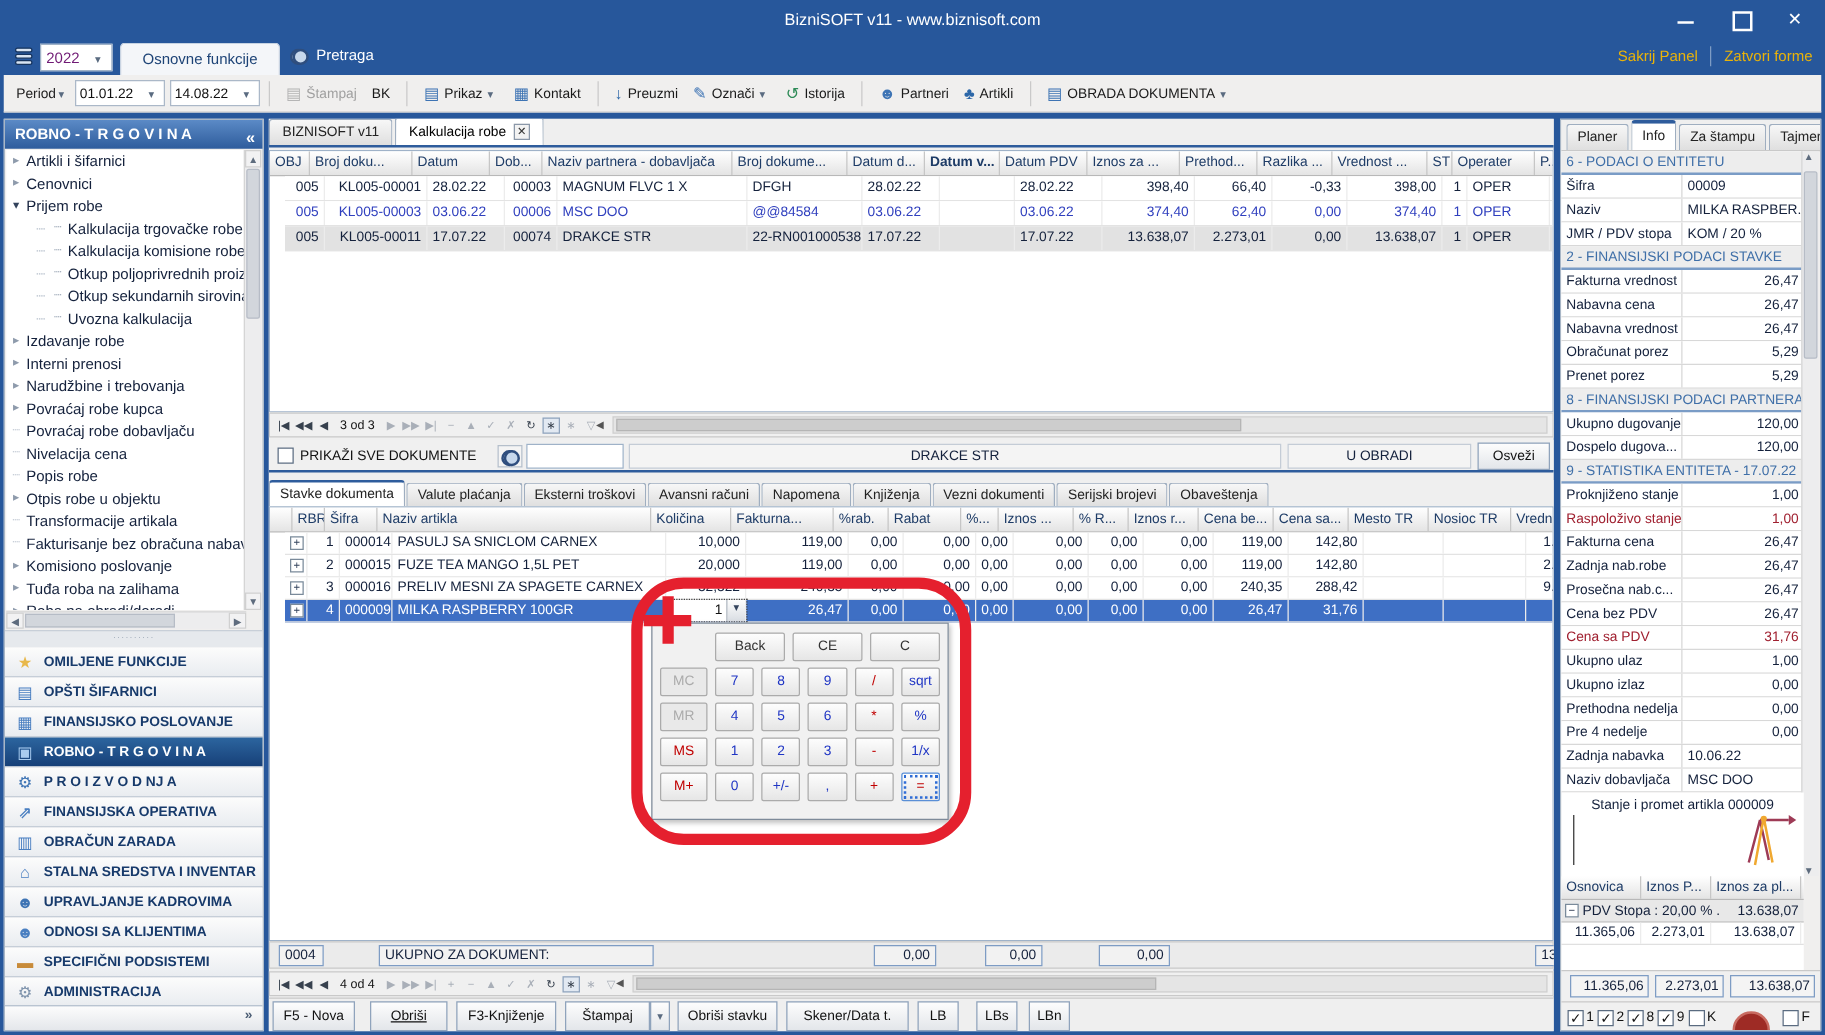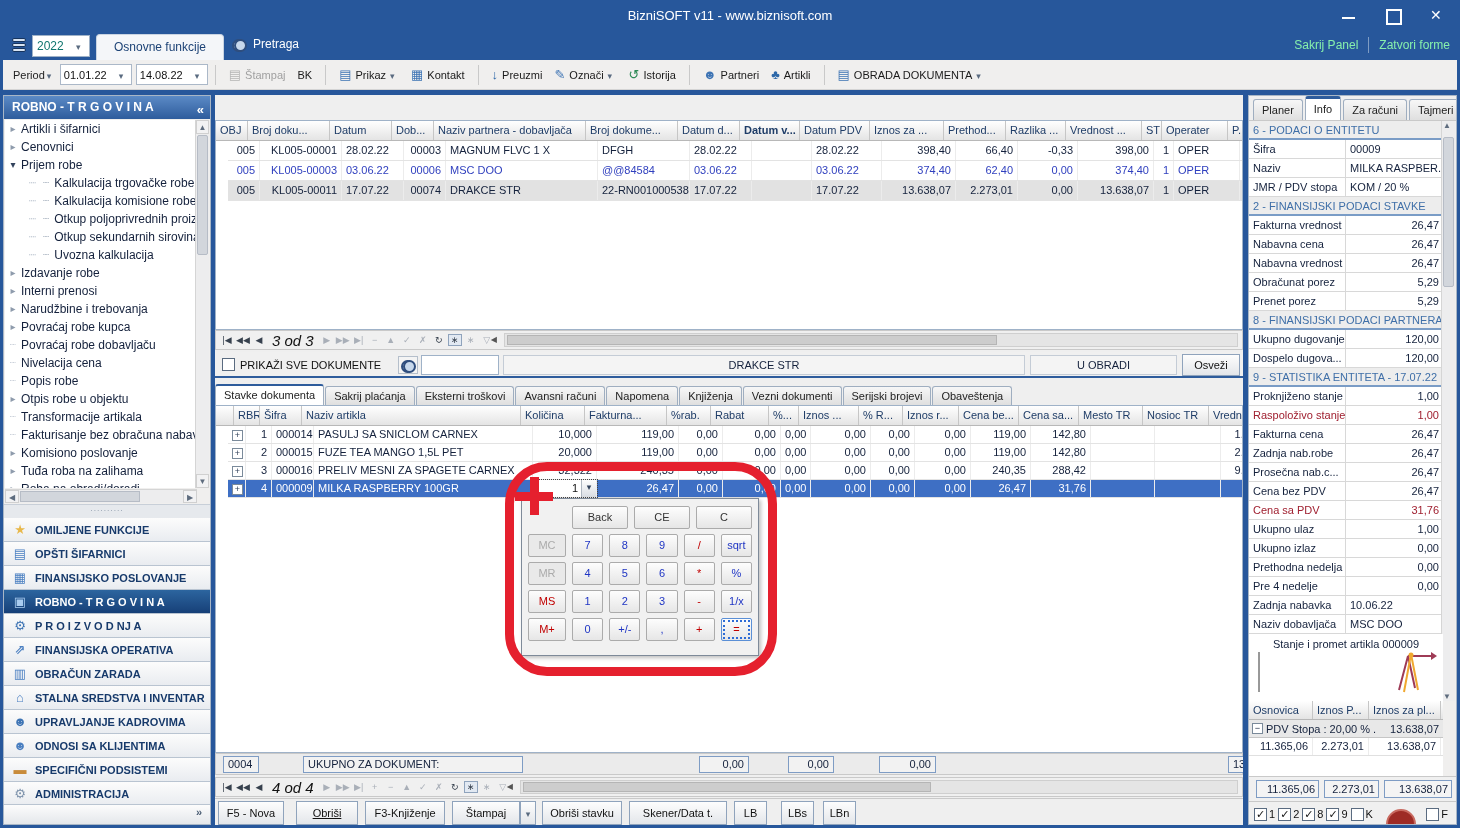--- a/index.html
+++ b/index.html
@@ -13,25 +13,25 @@
   .win-controls { position:absolute; right:14px; top:6px; display:flex; gap:26px; }
   .wc { width:18px; height:18px; position:relative; cursor:default; }
   .wc-min::after { content:""; position:absolute; left:2px; top:11px; width:13px; height:2px; background:#fff; }
   .wc-max::after { content:""; position:absolute; left:2px; top:3px; width:12px; height:12px; border:2px solid #fff; }
   .wc-close::after { content:"✕"; position:absolute; left:2px; top:1px; color:#fff; font-size:14px; font-weight:bold; }
 
   
   .appbar { position:absolute; left:0; top:32px; width:1460px; height:28px; background:#27579B; }
   .db-ic { position:absolute; left:12px; top:6px; width:14px; height:16px; }
   .db-ic i { display:block; height:4px; background:#D8E4F2; border:1px solid #16345E; border-radius:2px; margin-bottom:1px; }
-  .year-box { position:absolute; left:32px; top:3px; width:58px; height:22px; background:#fff; border:1px solid #9FB2C8; display:flex; align-items:center; padding:0 4px; font-size:12px; color:#0f766e; }
+  .year-box { position:absolute; left:32px; top:3px; width:58px; height:22px; background:#fff; border:1px solid #9FB2C8; display:flex; align-items:center; padding:0 4px; font-size:12px; color:#701a75; }
   .year-box .caret { margin-left:auto; }
   .tab-main { position:absolute; left:96px; top:2px; width:128px; height:26px; background:#F4F6F9; border:1px solid #C9D4E2; border-bottom:none; border-radius:4px 4px 0 0; color:#1D4376; font-size:12px; text-align:center; line-height:25px; }
   .tab-search { position:absolute; left:232px; top:5px; color:#FFFFFF; font-size:12px; display:flex; align-items:center; gap:6px; }
-  .appbar-right { position:absolute; right:10px; top:5px; color:#86efac; font-size:12px; display:flex; gap:10px; align-items:center; }
+  .appbar-right { position:absolute; right:10px; top:5px; color:#eab308; font-size:12px; display:flex; gap:10px; align-items:center; }
   .appbar-right .vsep { width:1px; height:16px; background:#7E9CC4; }
 
   
   .toolbar { position:absolute; left:3px; top:60px; width:1454px; height:30px; background:#F0EFEE; border-bottom:1px solid #D4D4D4; display:flex; align-items:center; padding:0 6px; }
   .tb-lblp { color:#222; margin:0 2px 0 4px; }
   .datebox { width:72px; height:21px; background:#fff; border:1px solid #ABB8C8; display:flex; align-items:center; padding:0 3px; margin-left:4px; color:#111; }
   .datebox .caret { margin-left:auto; }
   .tb-sep { width:1px; height:20px; background:#C9C9C9; margin:0 7px; }
   .tb-btn { display:flex; align-items:center; gap:4px; padding:3px 6px; color:#1A1A1A; white-space:nowrap; border-radius:2px; }
   .tb-btn.disabled { color:#A0A0A0; }
@@ -93,21 +93,21 @@
   .edcell { background:#FFFFFF; color:#111; outline:1px dotted #444; display:flex; padding:0 !important; }
   .edval { flex:1; text-align:right; padding:2px 3px 0 0; }
   .edbtn { width:15px; background:linear-gradient(#FDFDFD,#D9DDE3); border-left:1px solid #AEB6C0; text-align:center; }
   .edbtn::after { content:"▾"; font-size:9px; color:#33435C; }
 
   .navbar { position:absolute; left:0; width:1028px; height:20px; background:#F0F0F0; border:1px solid #C9C9C9; display:flex; align-items:center; padding:0 4px; gap:2px; }
   #nav1 { top:235px; } #nav2 { top:682px; }
   .nv { min-width:14px; text-align:center; color:#37414E; font-size:9px; }
   .nv.dis { color:#A9AFB8; }
   .nv.press { border:1px solid #8FA3BC; background:#E2E9F2; }
-  .nv-pos { font-size:15px; color:#111; margin:0 4px; white-space:nowrap;font-style:italic; }
+  .nv-pos { font-size:10px; color:#111; margin:0 4px; white-space:nowrap; }
   .nav-sb { flex:1; height:14px; background:#E5E5E5; border:1px solid #CFCFCF; position:relative; margin-left:8px; }
   .nav-sb .thumb { position:absolute; top:1px; left:2px; height:10px; background:#CDCDCD; border:1px solid #B5B5B5; }
   #nav1 .thumb { width:67%; } #nav2 .thumb { width:57%; }
   .nav-sb .a { position:absolute; top:0; font-size:8px; color:#555; line-height:12px; }
   .nav-sb .a.l { left:-14px; }
 
   .filterbar { position:absolute; left:0; top:257px; width:1028px; height:26px; background:#F0F0F0; border-bottom:2px solid #2E5C9C; }
   .cb { display:inline-block; width:13px; height:13px; border:1px solid #5A6B80; background:#fff; position:relative; vertical-align:middle; }
   .cb.on::after { content:"✓"; position:absolute; left:1px; top:-1px; font-size:11px; color:#111; font-weight:bold; }
   .f-show { position:absolute; left:7px; top:6px; display:flex; gap:5px; align-items:center; color:#111; }
@@ -436,20 +436,29 @@
           <span class="mi" style="color: rgb(126, 147, 172);">⚙</span>
           <span>ADMINISTRACIJA</span>
         </div>
       </div>
     <div class="sb-footer">
       <span class="more"><span>»</span><br></span>
     </div>
   </div>
 
   <div class="main">
+    <div class="doc-tabs" id="doc-tabs">
+        <div class="dtab">
+          <span>BIZNISOFT v11</span>
+        </div>
+        <div class="dtab active">
+          <span>Kalkulacija robe</span>
+          <span class="x">✕</span>
+        </div>
+      </div>
 
     <div class="gridwrap" id="grid1">
         <div class="g-head">
           <div class="g-hc" style="width: 32px;">OBJ</div>
           <div class="g-hc" style="width: 82px;">Broj doku...</div>
           <div class="g-hc" style="width: 62px;">Datum</div>
           <div class="g-hc" style="width: 42px;">Dob...</div>
           <div class="g-hc" style="width: 152px;">Naziv partnera - dobavljača</div>
           <div class="g-hc" style="width: 92px;">Broj dokume...</div>
           <div class="g-hc" style="width: 62px;">Datum d...</div>
@@ -550,21 +559,21 @@
           <span class="binoc"></span>
         </span>
       <span class="f-input"></span>
       <span class="f-panel f-partner">DRAKCE STR</span>
       <span class="f-panel f-status">U OBRADI</span>
       <span class="f-refresh">Osveži</span>
     </div>
 
     <div class="item-tabs" id="item-tabs">
         <div class="itab active"><span>Stavke dokumenta</span></div>
-        <div class="itab"><span>Sakrij plaćanja</span></div>
+        <div class="itab"><span>Valute plaćanja</span></div>
         <div class="itab"><span>Eksterni troškovi</span></div>
         <div class="itab"><span>Avansni računi</span></div>
         <div class="itab"><span>Napomena</span></div>
         <div class="itab"><span>Knjiženja</span></div>
         <div class="itab"><span>Vezni dokumenti</span></div>
         <div class="itab"><span>Serijski brojevi</span></div>
         <div class="itab"><span>Obaveštenja</span></div>
       </div>
 
     <div class="gridwrap" id="grid2">
@@ -768,21 +777,21 @@
     </div>
 
     <div class="anno"></div>
     <div class="anno-cross"></div>
   </div>
 
   <div class="rpanel">
     <div class="p-tabs" id="p-tabs">
         <div class="ptab"><span>Planer</span></div>
         <div class="ptab active"><span>Info</span></div>
-        <div class="ptab"><span>Za računi</span></div>
+        <div class="ptab"><span>Za štampu</span></div>
         <div class="ptab"><span>Tajmeri</span></div>
       </div>
     <div class="info" id="info">
         <div class="sec-h">6 - PODACI O ENTITETU</div>
         <div class="info-row">
           <span class="l">Šifra</span>
           <span class="v">00009</span>
         </div>
         <div class="info-row">
           <span class="l">Naziv</span>

